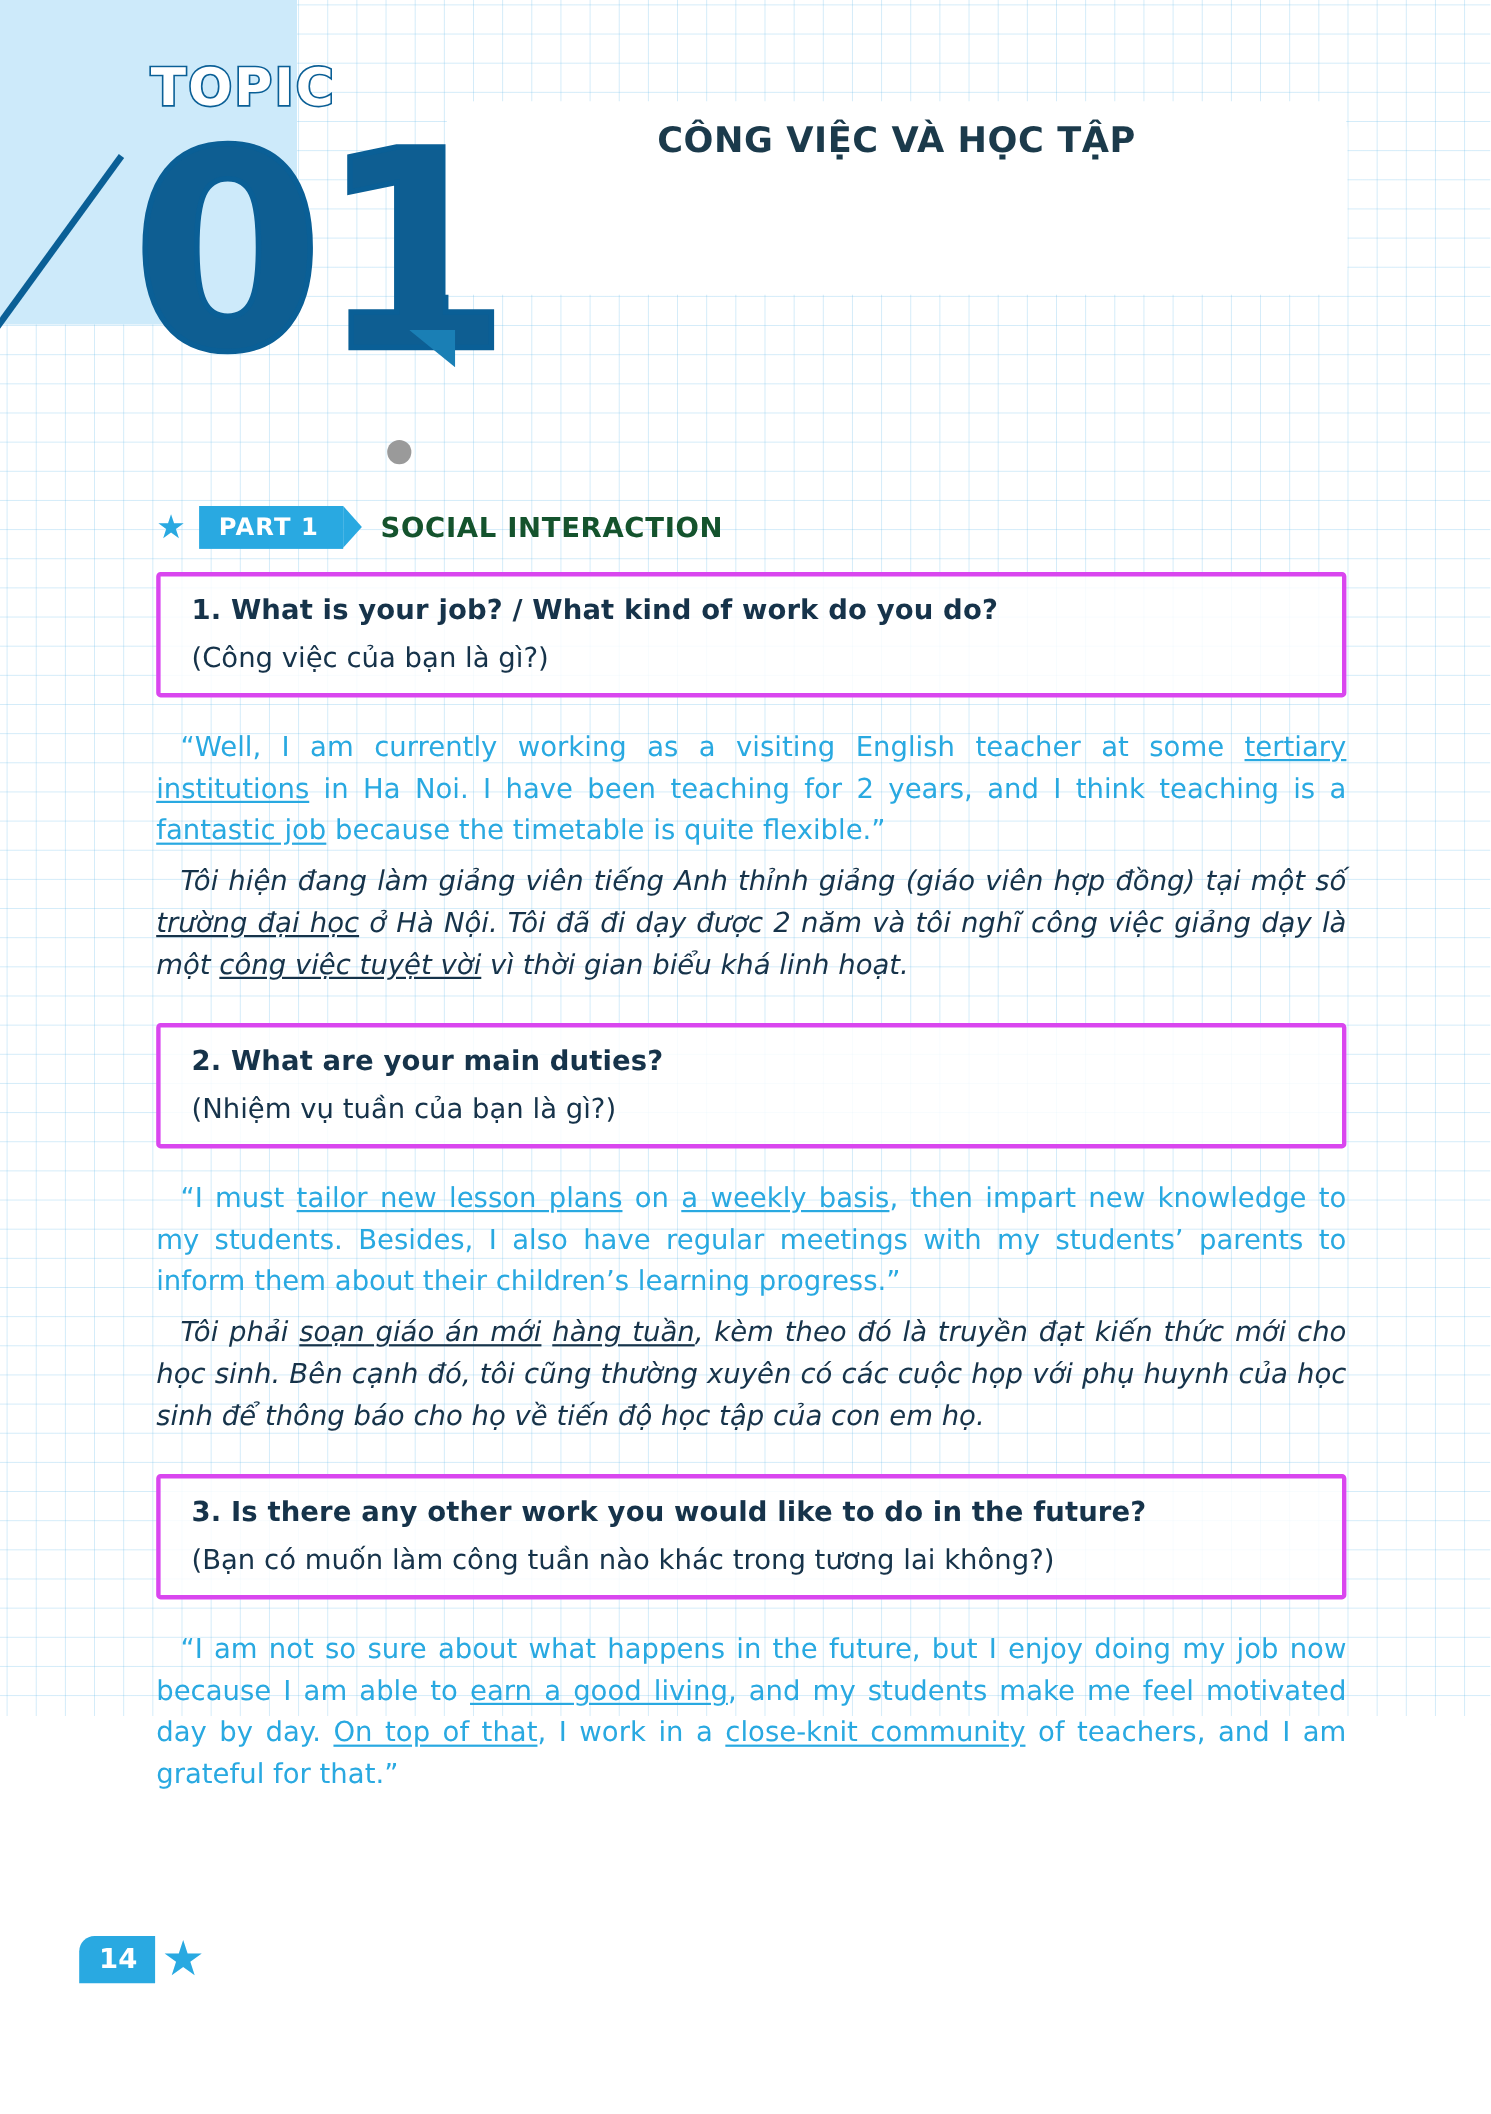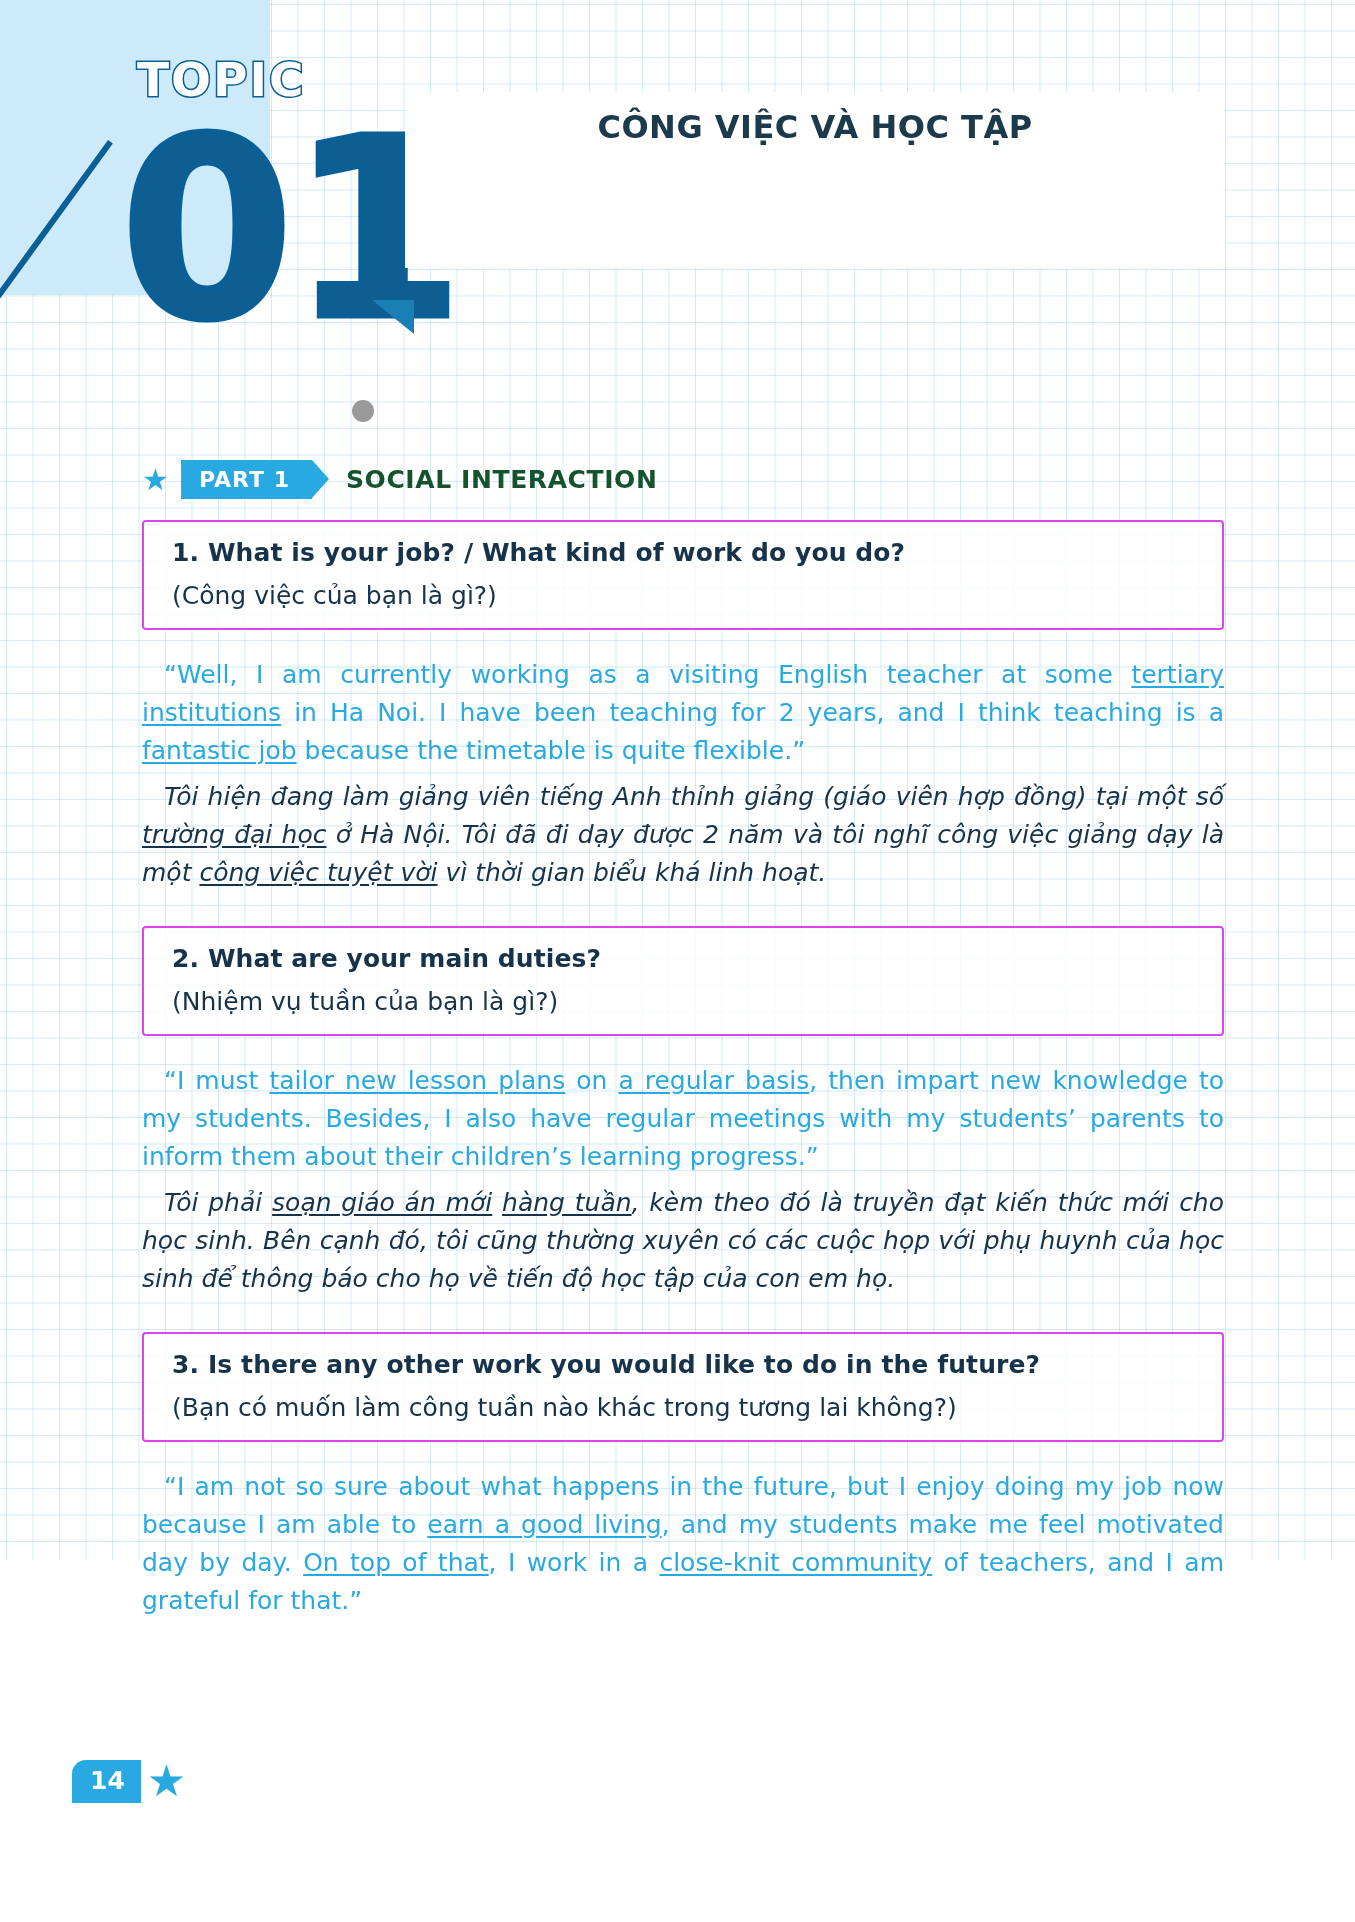--- a/index.html
+++ b/index.html
@@ -164,21 +164,21 @@
   }
 
   
   .content {
     position: absolute;
     left: 142px; top: 510px;
     width: 1082px;
   }
 
   .q-box {
-    border: 2px solid #d946ef;
+    border: 4px solid #d946ef;
     border-radius: 4px;
     padding: 16px 28px 18px 28px;
     margin-top: 10px;
     background: rgba(255,255,255,0.82);
   }
   .q-en {
     font-family: "DejaVu Sans", sans-serif;
     font-weight: 700;
     font-size: 25px;
     color: #16334a;
@@ -264,21 +264,21 @@
     <div class="q-en">1. What is your job? / What kind of work do you do?</div>
     <div class="q-vi">(Công việc của bạn là gì?)</div>
   </div>
   <p class="ans-en">“Well, I am currently working as a visiting English teacher at some <span class="u">tertiary institutions</span> in Ha Noi.  I have been teaching for 2 years, and I think teaching is a <span class="u">fantastic job</span> because the timetable is quite flexible.”</p>
   <p class="ans-vi">Tôi hiện đang làm giảng viên tiếng Anh thỉnh giảng (giáo viên hợp đồng) tại một số <span class="u">trường đại học</span> ở Hà Nội. Tôi đã đi dạy được 2 năm và tôi nghĩ công việc giảng dạy là một <span class="u">công việc tuyệt vời</span> vì thời gian biểu khá linh hoạt.</p>
 
   <div class="q-box" style="margin-top:34px">
     <div class="q-en">2. What are your main duties?</div>
     <div class="q-vi">(Nhiệm vụ tuần của bạn là gì?)</div>
   </div>
-  <p class="ans-en">“I must <span class="u">tailor new lesson plans</span> on <span class="u">a regular basis</span>, then impart new knowledge to my students. Besides, I also have regular meetings with my students’ parents to inform them about their children’s learning progress.”</p>
+  <p class="ans-en">“I must <span class="u">tailor new lesson plans</span> on <span class="u">a weekly basis</span>, then impart new knowledge to my students. Besides, I also have regular meetings with my students’ parents to inform them about their children’s learning progress.”</p>
   <p class="ans-vi">Tôi phải <span class="u">soạn giáo án mới</span> <span class="u">hàng tuần</span>, kèm theo đó là truyền đạt kiến thức mới cho học sinh. Bên cạnh đó, tôi cũng thường xuyên có các cuộc họp với phụ huynh của học sinh để thông báo cho họ về tiến độ học tập của con em họ.</p>
 
   <div class="q-box" style="margin-top:34px">
     <div class="q-en">3. Is there any other work you would like to do in the future?</div>
     <div class="q-vi">(Bạn có muốn làm công tuần nào khác trong tương lai không?)</div>
   </div>
   <p class="ans-en">“I am not so sure about what happens in the future, but I enjoy doing my job now because I am able to <span class="u">earn a good living</span>, and my students make me feel motivated day by day. <span class="u">On top of that</span>, I work in a <span class="u">close-knit community</span> of teachers, and I am grateful for that.”</p>
 
 </div>
 

